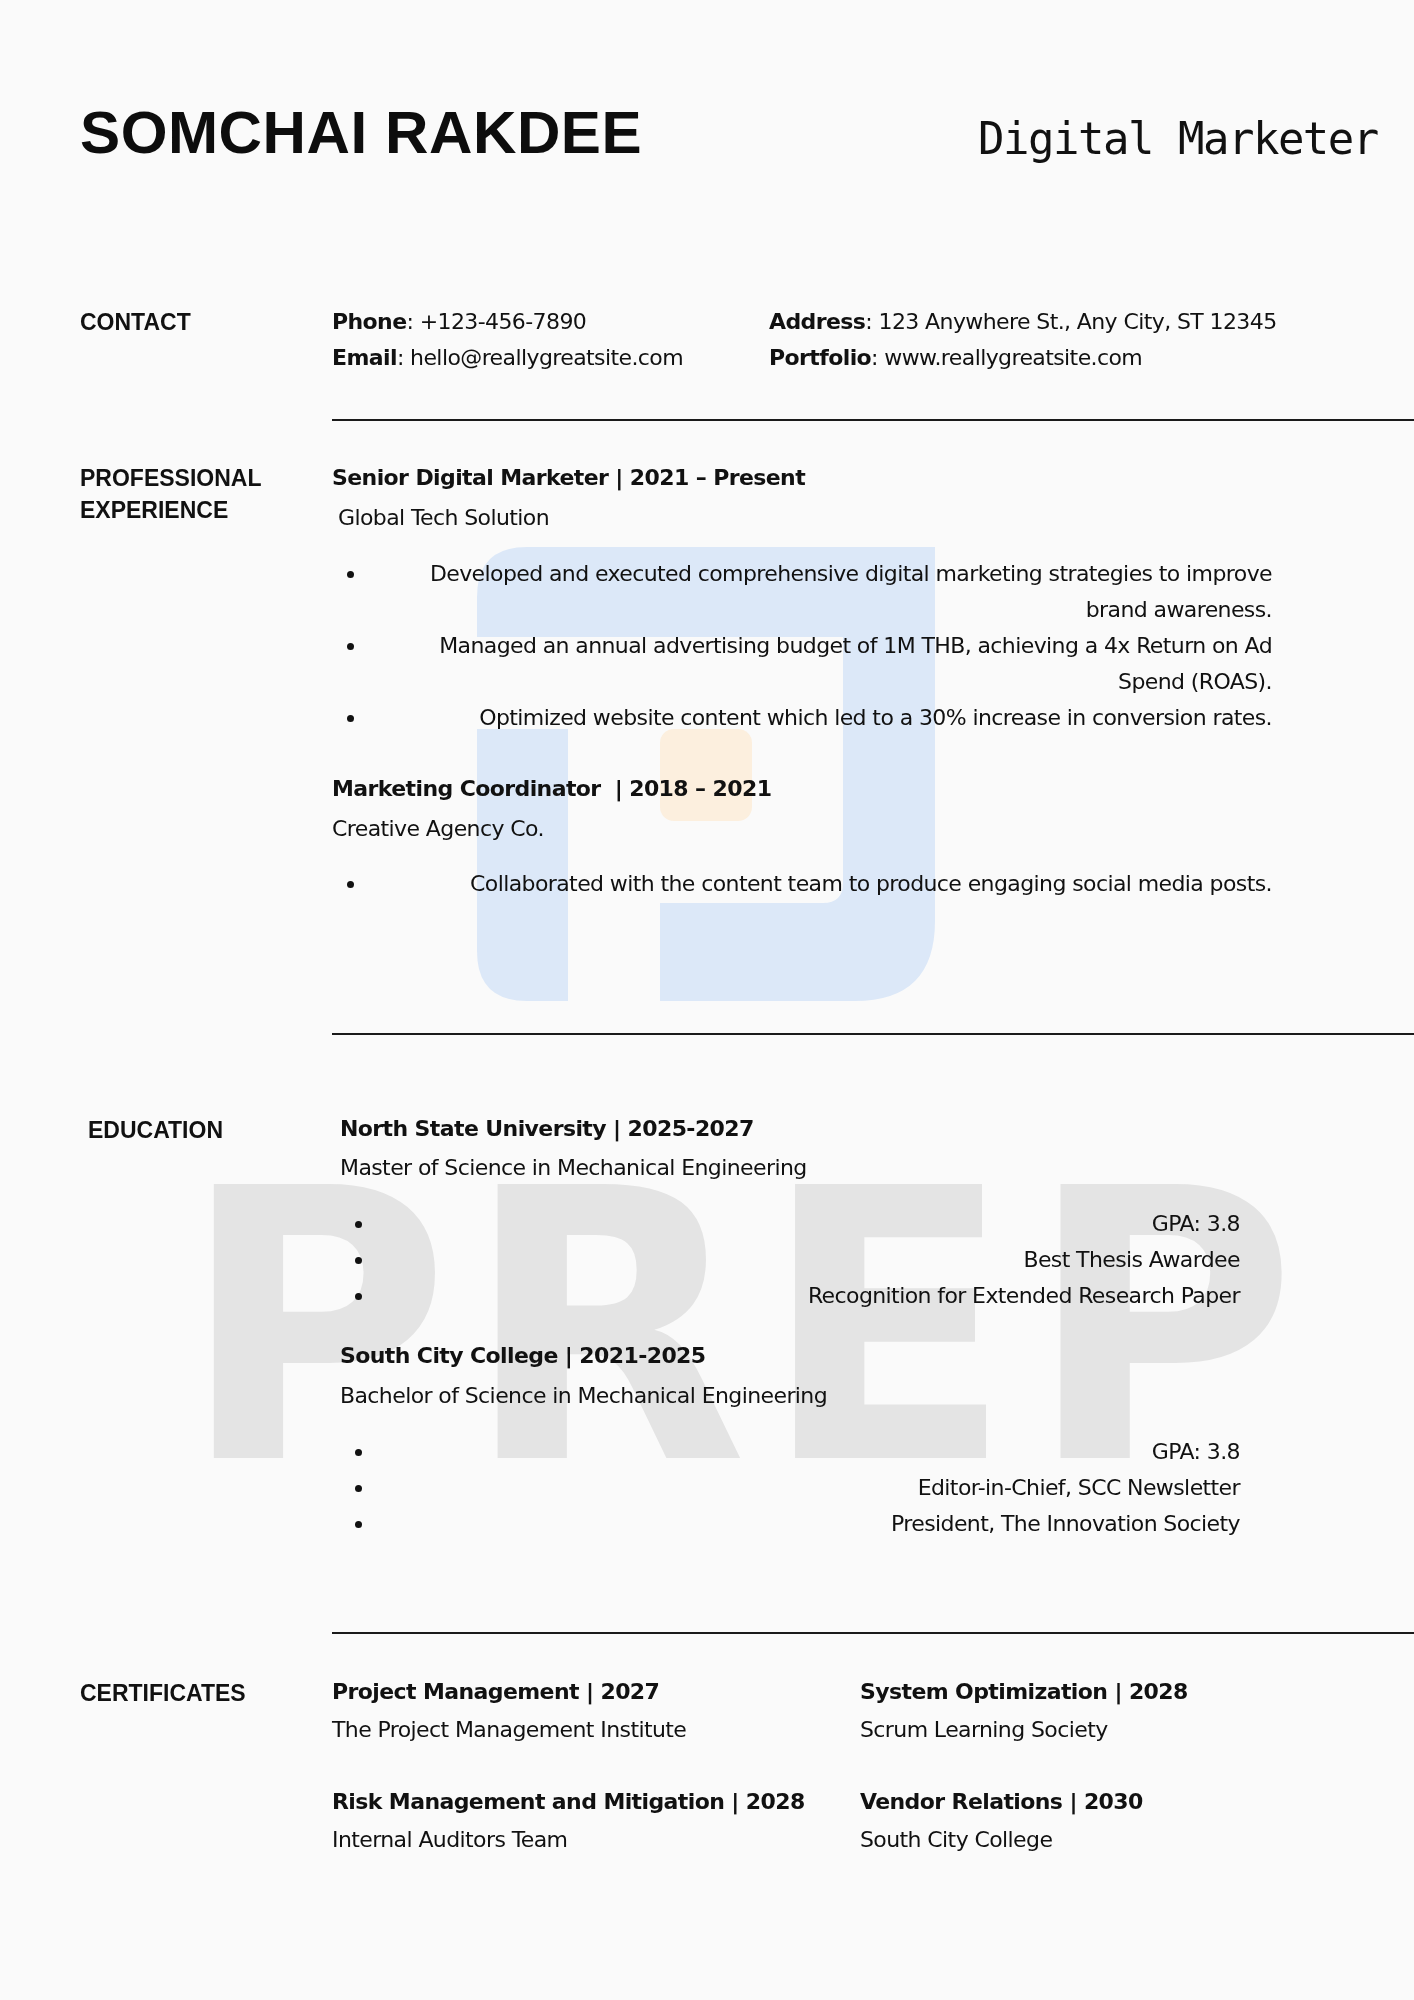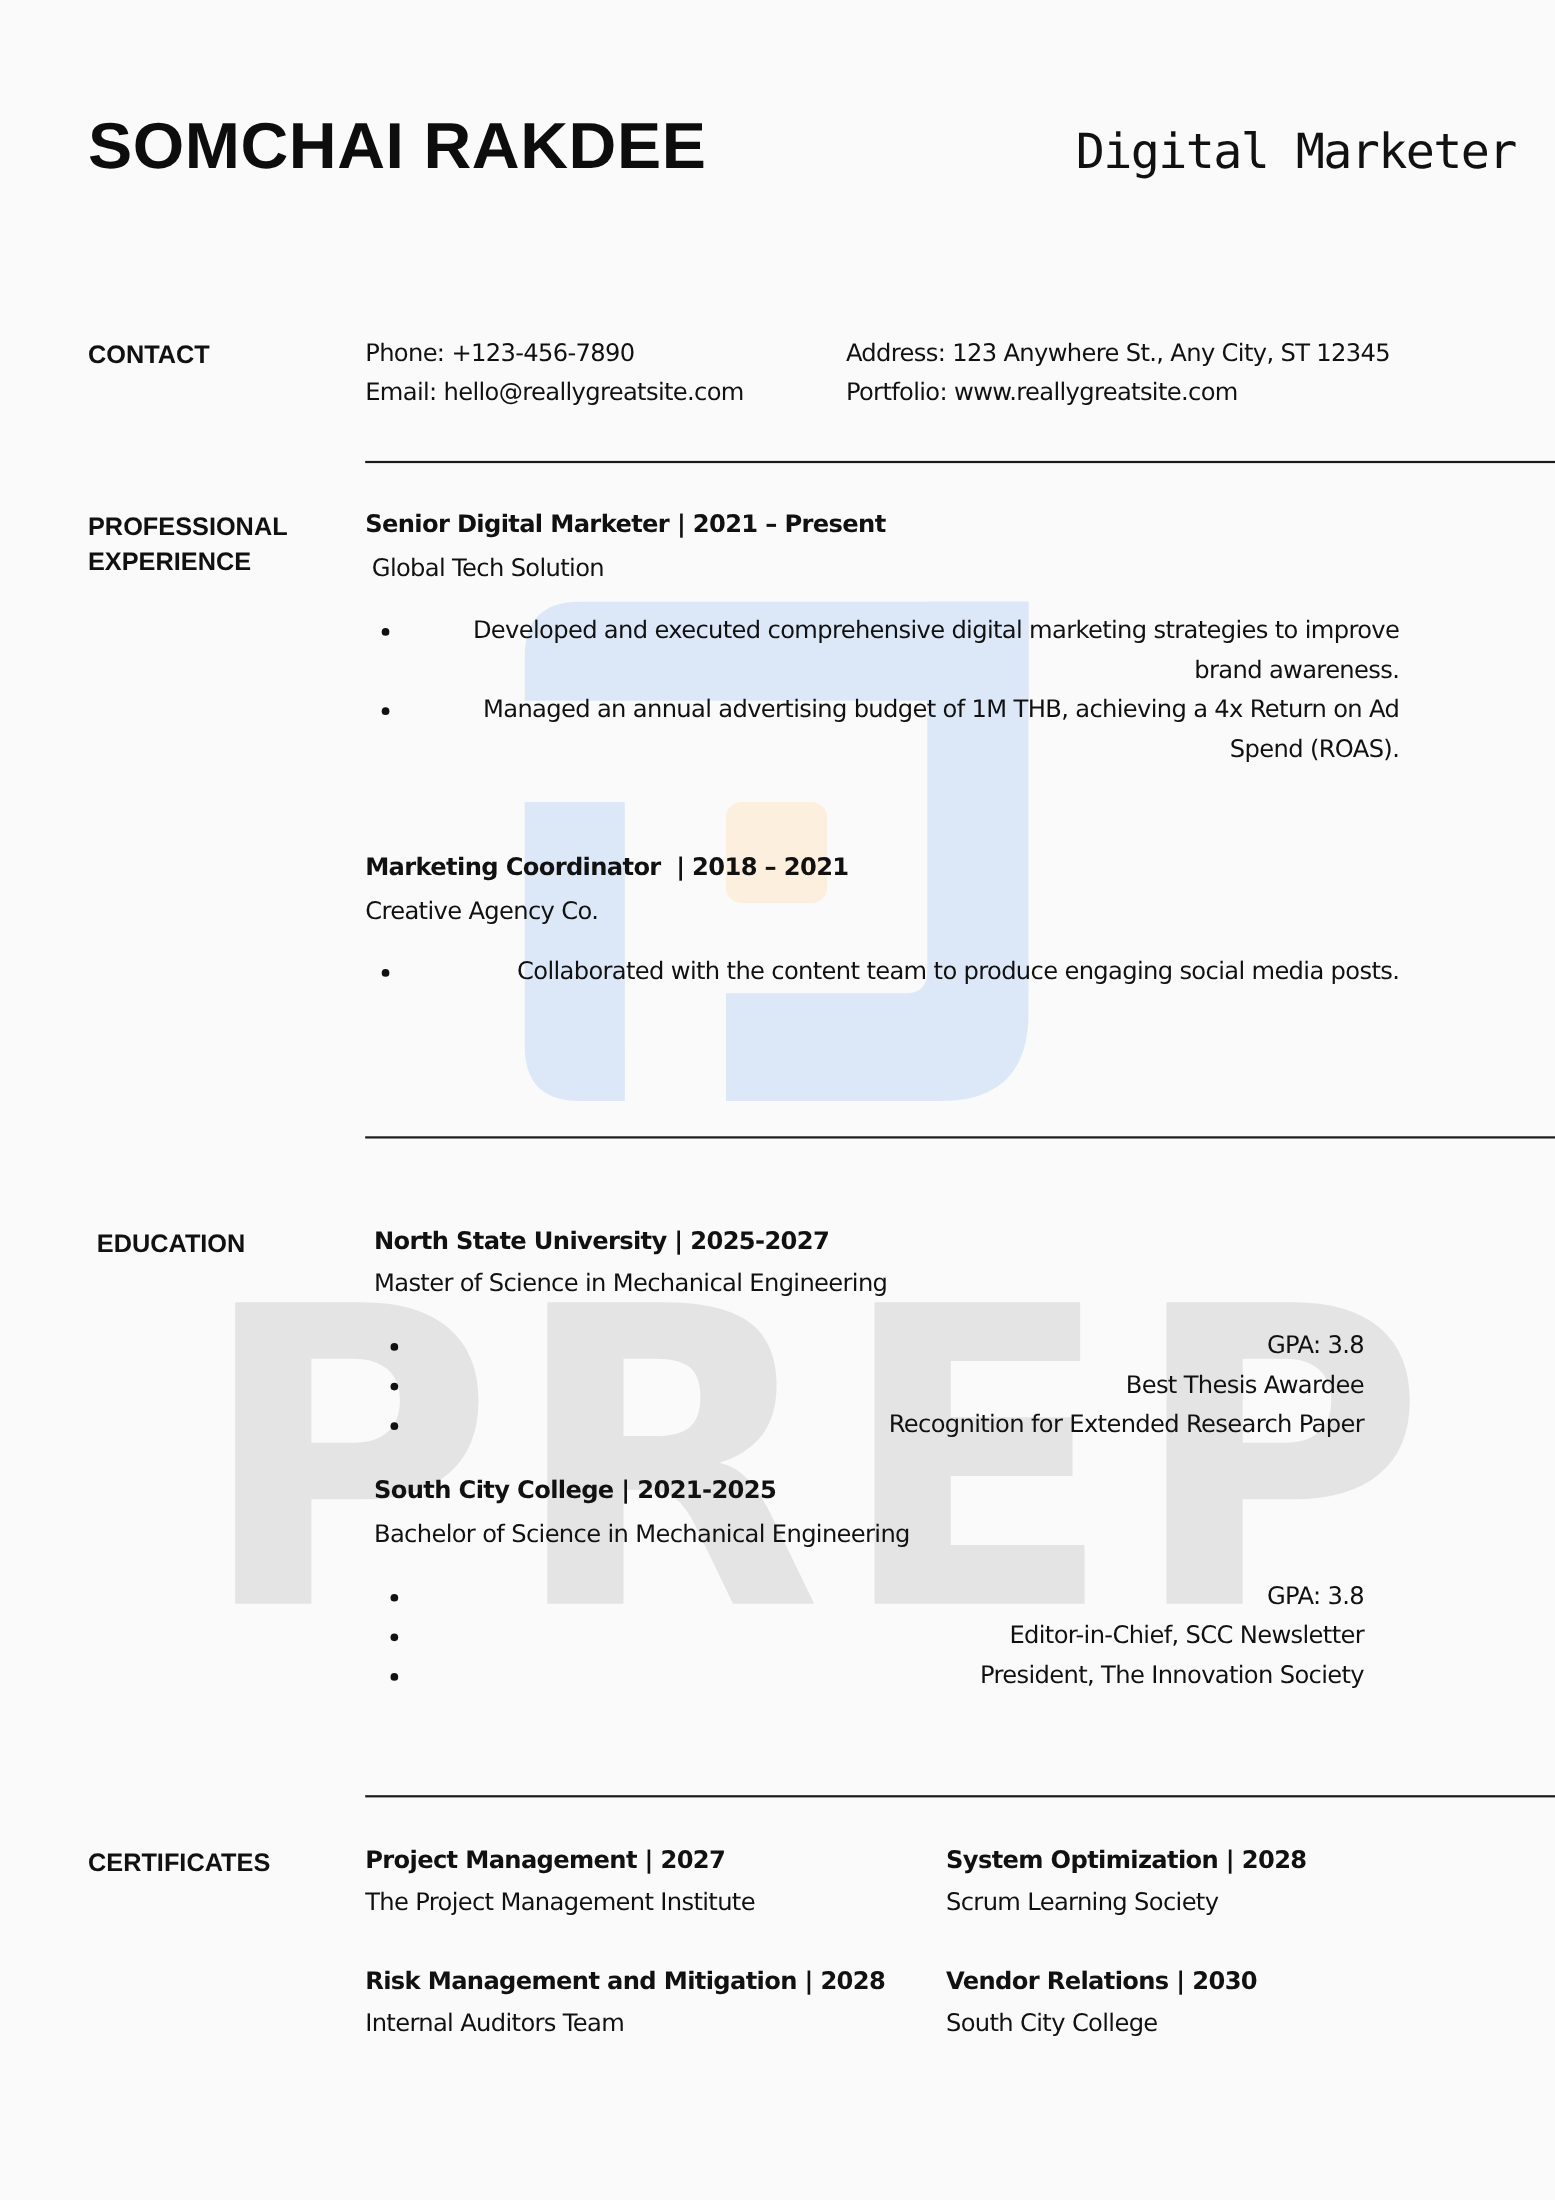--- a/index.html
+++ b/index.html
@@ -45,21 +45,21 @@
 
     .divider { position: absolute; left: 332px; right: 0; height: 2px; background: #1a1a1a; }
 
     
     .t {
       position: absolute; font-family: "DejaVu Sans", sans-serif;
       font-size: 22px; line-height: 36px; color: #111; white-space: nowrap;
       letter-spacing: -0.6px;
     }
     .b { font-weight: bold; }
-    .t .b { font-weight: normal; }
+    .t .b { font-weight: bold; }
 
     ul.bl { position: absolute; margin: 0; padding: 0; list-style: none; text-align: right; }
     ul.bl li {
       position: relative; padding-left: 41px;
       font-family: "DejaVu Sans", sans-serif; font-size: 22px;
       line-height: 36px; color: #111; letter-spacing: -0.6px;
     }
     ul.bl li::before {
       content: ""; position: absolute; left: 15px; top: 15px;
       width: 7px; height: 7px; border-radius: 50%; background: #111;
@@ -97,20 +97,21 @@
   <div class="sec-label" style="left:80px; top:462px;">
     <div>PROFESSIONAL</div>
     <div>EXPERIENCE</div>
   </div>
 
   <div class="t b" style="left:332px; top:460px;">Senior Digital Marketer | 2021 – Present</div>
   <div class="t" style="left:338px; top:500px;text-align:right;">Global Tech Solution</div>
   <ul class="bl" style="left:332px; top:556px; width:940px;">
     <li>Developed and executed comprehensive digital marketing strategies to improve brand awareness.</li>
     <li>Managed an annual advertising budget of 1M THB, achieving a 4x Return on Ad Spend (ROAS).</li>
+    <li>Optimized website content which led to a 30% increase in conversion rates.</li>
   </ul>
 
   <div class="t b" style="left:332px; top:771px; white-space:pre;">Marketing Coordinator  | 2018 – 2021</div>
   <div class="t" style="left:332px; top:811px;">Creative Agency Co.</div>
   <ul class="bl" style="left:332px; top:866px; width:940px;">
     <li>Collaborated with the content team to produce engaging social media posts.</li>
   </ul>
 
   <div class="divider" style="top:1033px;"></div>
 

